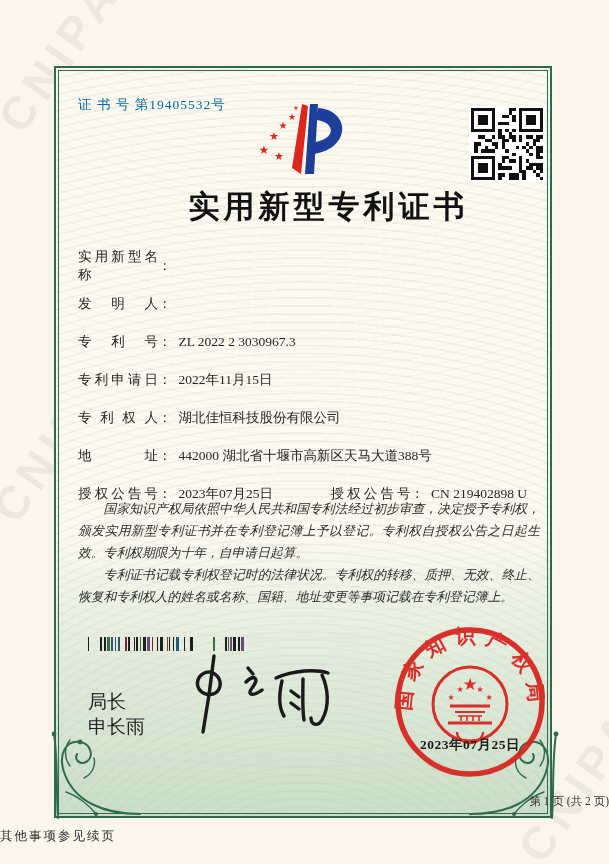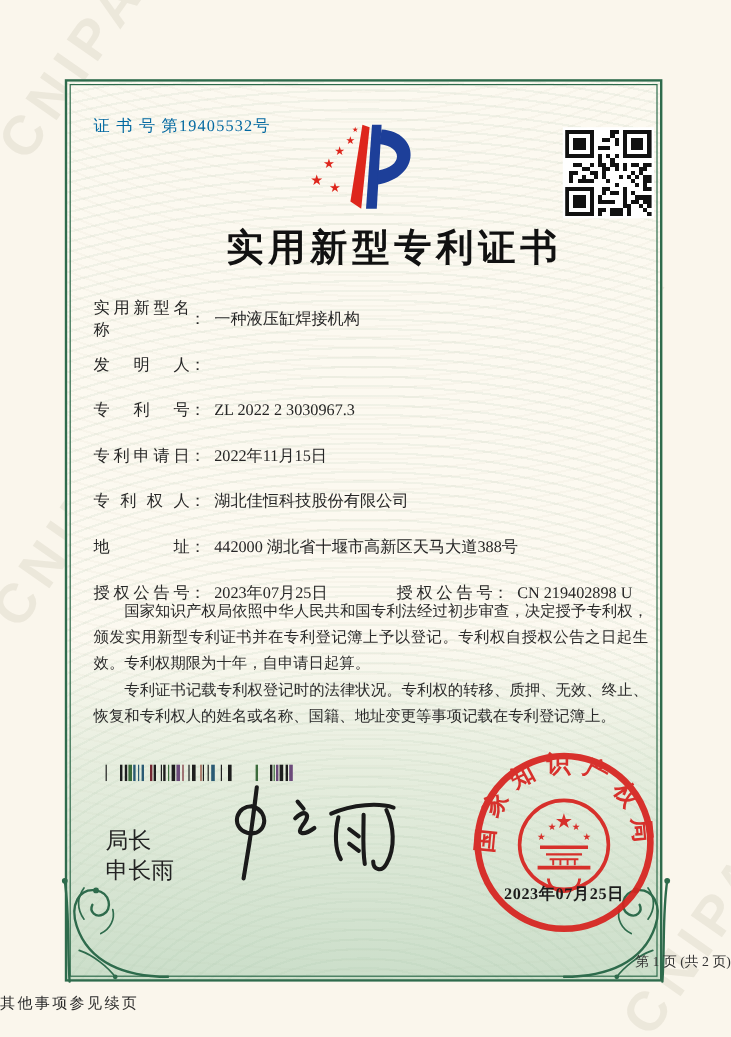--- a/index.html
+++ b/index.html
@@ -33,21 +33,21 @@
     position:absolute;left:0;top:186px;width:100%;text-align:center;
     font-size:31px;font-weight:bold;letter-spacing:4px;color:#111;margin-left:24px;
   }
   .fields{position:absolute;left:78px;top:247px;width:462px;font-size:13.5px;}
   .frow{height:38px;line-height:18px;display:flex;align-items:center;}
   .fl{display:inline-block;width:80px;text-align:justify;text-align-last:justify;flex:0 0 80px;}
   .fc{flex:0 0 12px;}
   .fv{margin-left:7px;}
   .fv2w{width:152px;flex:0 0 152px;margin-left:7px;}
   .paras{position:absolute;left:78px;top:498px;width:462px;font-size:12.8px;line-height:22px;text-align:justify;color:#2b2b2b;}
-  .paras p{margin:0;text-indent:2em;}
+  .paras p{margin:0;text-indent:2em;font-style:italic;}
   .barcode{position:absolute;left:85px;top:637px;}
   .signer{position:absolute;left:88px;top:689px;font-family:"Liberation Sans","DejaVu Sans",sans-serif;font-size:19px;line-height:25px;color:#222;}
   .signature{position:absolute;left:182px;top:650px;}
   .seal{position:absolute;left:390px;top:622px;width:160px;height:160px;}
   .seal-date{
     position:absolute;left:390px;top:736px;width:160px;text-align:center;
     font-size:13.5px;font-weight:bold;color:#1c1c1c;letter-spacing:0.5px;
   }
   .page-num{position:absolute;left:0;top:794px;width:100%;text-align:right;font-size:11.5px;color:#333;}
   .note{position:absolute;left:0;top:828px;width:100%;font-size:12.5px;color:#2b2b2b;letter-spacing:2px;}
@@ -230,21 +230,20 @@
       <rect x="2" y="16" width="3" height="3" fill="#111"></rect>
     </svg>
 </div>
 
 <div class="title">实用新型专利证书</div>
 
 <div class="fields">
   <div class="frow">
     <span class="fl">实用新型名称</span>
       <span class="fc">：</span>
-      <span class="fv">一种液压缸焊接机构</span>
   </div>
   <div class="frow">
     <span class="fl">发明人</span>
       <span class="fc">：</span>
   </div>
   <div class="frow">
     <span class="fl">专利号</span>
       <span class="fc">：</span>
       <span class="fv">ZL 2022 2 3030967.3</span>
   </div>

